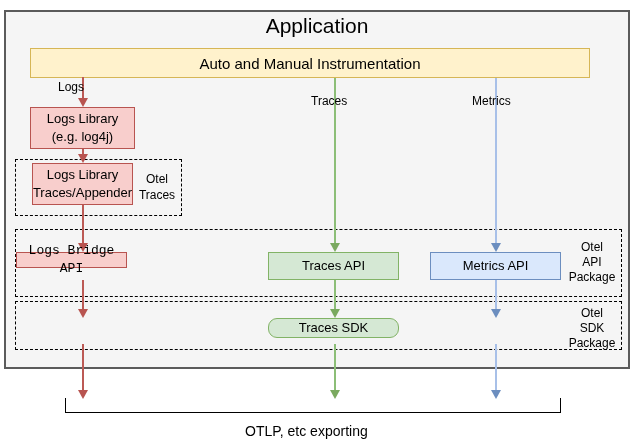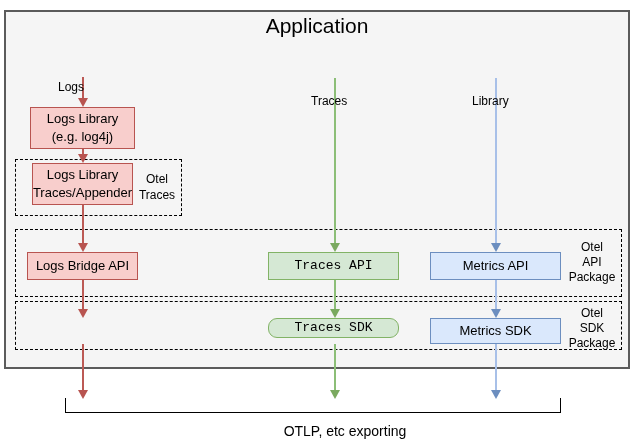--- a/index.html
+++ b/index.html
@@ -14,26 +14,26 @@
     font-size:21px;line-height:26px;}
 
   .instr-box{position:absolute;left:30px;top:40px;width:560px;height:30px;
     box-sizing:border-box;background:#fff2cc;border:1px solid #d6b656;
     display:flex;align-items:center;justify-content:center;font-size:15px;}
 
   
   .node{position:absolute;box-sizing:border-box;display:flex;flex-direction:column;
     align-items:center;justify-content:center;font-size:13px;line-height:18px;text-align:center;}
   .red-node{background:#f8cecc;border:1px solid #b85450;}
-  .green-node{background:#d5e8d4;border:1px solid #82b366;font-family:Liberation Mono, monospace;}
+  .green-node{background:#d5e8d4;border:1px solid #82b366;}
   .blue-node{background:#dae8fc;border:1px solid #6c8ebf;}
 
   .logs-library{left:30px;top:99px;width:105px;height:42px;}
   .logs-bridge{left:32px;top:155px;width:101px;height:42px;}
-  .logs-bridge-api{left:27px;top:244px;width:111px;height:28px;}
+  .logs-bridge-api{left:16px;top:244px;width:111px;height:16px;font-family:Liberation Mono, monospace;}
   .traces-api{left:268px;top:244px;width:131px;height:28px;}
   .metrics-api{left:430px;top:244px;width:131px;height:28px;}
   .logs-sdk{left:42px;top:310px;width:81px;height:26px;}
   .traces-sdk{left:268px;top:310px;width:131px;height:20px;border-radius:9px;}
   .metrics-sdk{left:430px;top:310px;width:131px;height:26px;}
 
   
   .group{position:absolute;box-sizing:border-box;border:1px dashed #000;}
   .instr-group{left:15px;top:151px;width:167px;height:57px;}
   .api-group{left:15px;top:221px;width:607px;height:68px;}
@@ -59,30 +59,33 @@
     border-left:5px solid transparent;border-right:5px solid transparent;}
   .ah.red{border-top:9px solid #b85450;}
   .ah.green{border-top:9px solid #7aa95f;}
   .ah.blue{border-top:9px solid #6c8ebf;}
 
   
   .bracket{position:absolute;left:65px;top:390px;width:496px;height:15px;
     box-sizing:border-box;border-left:1.5px solid #000;border-right:1.5px solid #000;
     border-bottom:1.5px solid #000;}
   .export-label{position:absolute;left:245px;top:415px;width:200px;
-    text-align:center;font-size:14px;}
+    font-size:14px;}
 </style>
 </head>
 <body>
 
 <div class="stage">
 
   <div class="app-box"></div>
   <div class="title">Application</div>
 
+  <div class="instr-box">
+    <span>Auto and Manual Instrumentation</span>
+  </div>
 
   <div class="group instr-group"></div>
   <div class="group api-group"></div>
   <div class="group sdk-group"></div>
 
   <div class="vl red" style="left:82px;top:69px;height:22px"></div>
   <div class="ah red" style="left:78px;top:90px"></div>
   <div class="vl red" style="left:82px;top:141px;height:6px"></div>
   <div class="ah red" style="left:78px;top:146px"></div>
   <div class="vl red" style="left:82px;top:197px;height:38px"></div>
@@ -101,21 +104,21 @@
 
   <div class="vl blue" style="left:495px;top:70px;height:165px"></div>
   <div class="ah blue" style="left:491px;top:235px"></div>
   <div class="vl blue" style="left:495px;top:272px;height:30px"></div>
   <div class="ah blue" style="left:491px;top:301px"></div>
   <div class="vl blue" style="left:495px;top:336px;height:47px"></div>
   <div class="ah blue" style="left:491px;top:382px"></div>
 
   <div class="sig-label lbl-logs">Logs</div>
   <div class="sig-label lbl-traces">Traces</div>
-  <div class="sig-label lbl-metrics">Library</div>
+  <div class="sig-label lbl-metrics">Metrics</div>
 
   <div class="node red-node logs-library">
     <span>Logs Library</span>
     <span>(e.g. log4j)</span>
   </div>
   <div class="node red-node logs-bridge">
     <span>Logs Library</span>
     <span>Traces/Appender</span>
   </div>
   <div class="group-label instr-label">
@@ -126,21 +129,20 @@
   <div class="node red-node logs-bridge-api">Logs Bridge API</div>
   <div class="node green-node traces-api">Traces API</div>
   <div class="node blue-node metrics-api">Metrics API</div>
   <div class="group-label api-group-label">
     <div>Otel</div>
     <div>API</div>
     <div>Package</div>
   </div>
 
   <div class="node green-node traces-sdk">Traces SDK</div>
-  <div class="node blue-node metrics-sdk">Metrics SDK</div>
   <div class="group-label sdk-group-label">
     <div>Otel</div>
     <div>SDK</div>
     <div>Package</div>
   </div>
 
   <div class="bracket"></div>
   <div class="export-label">OTLP, etc exporting</div>
 
 </div>

